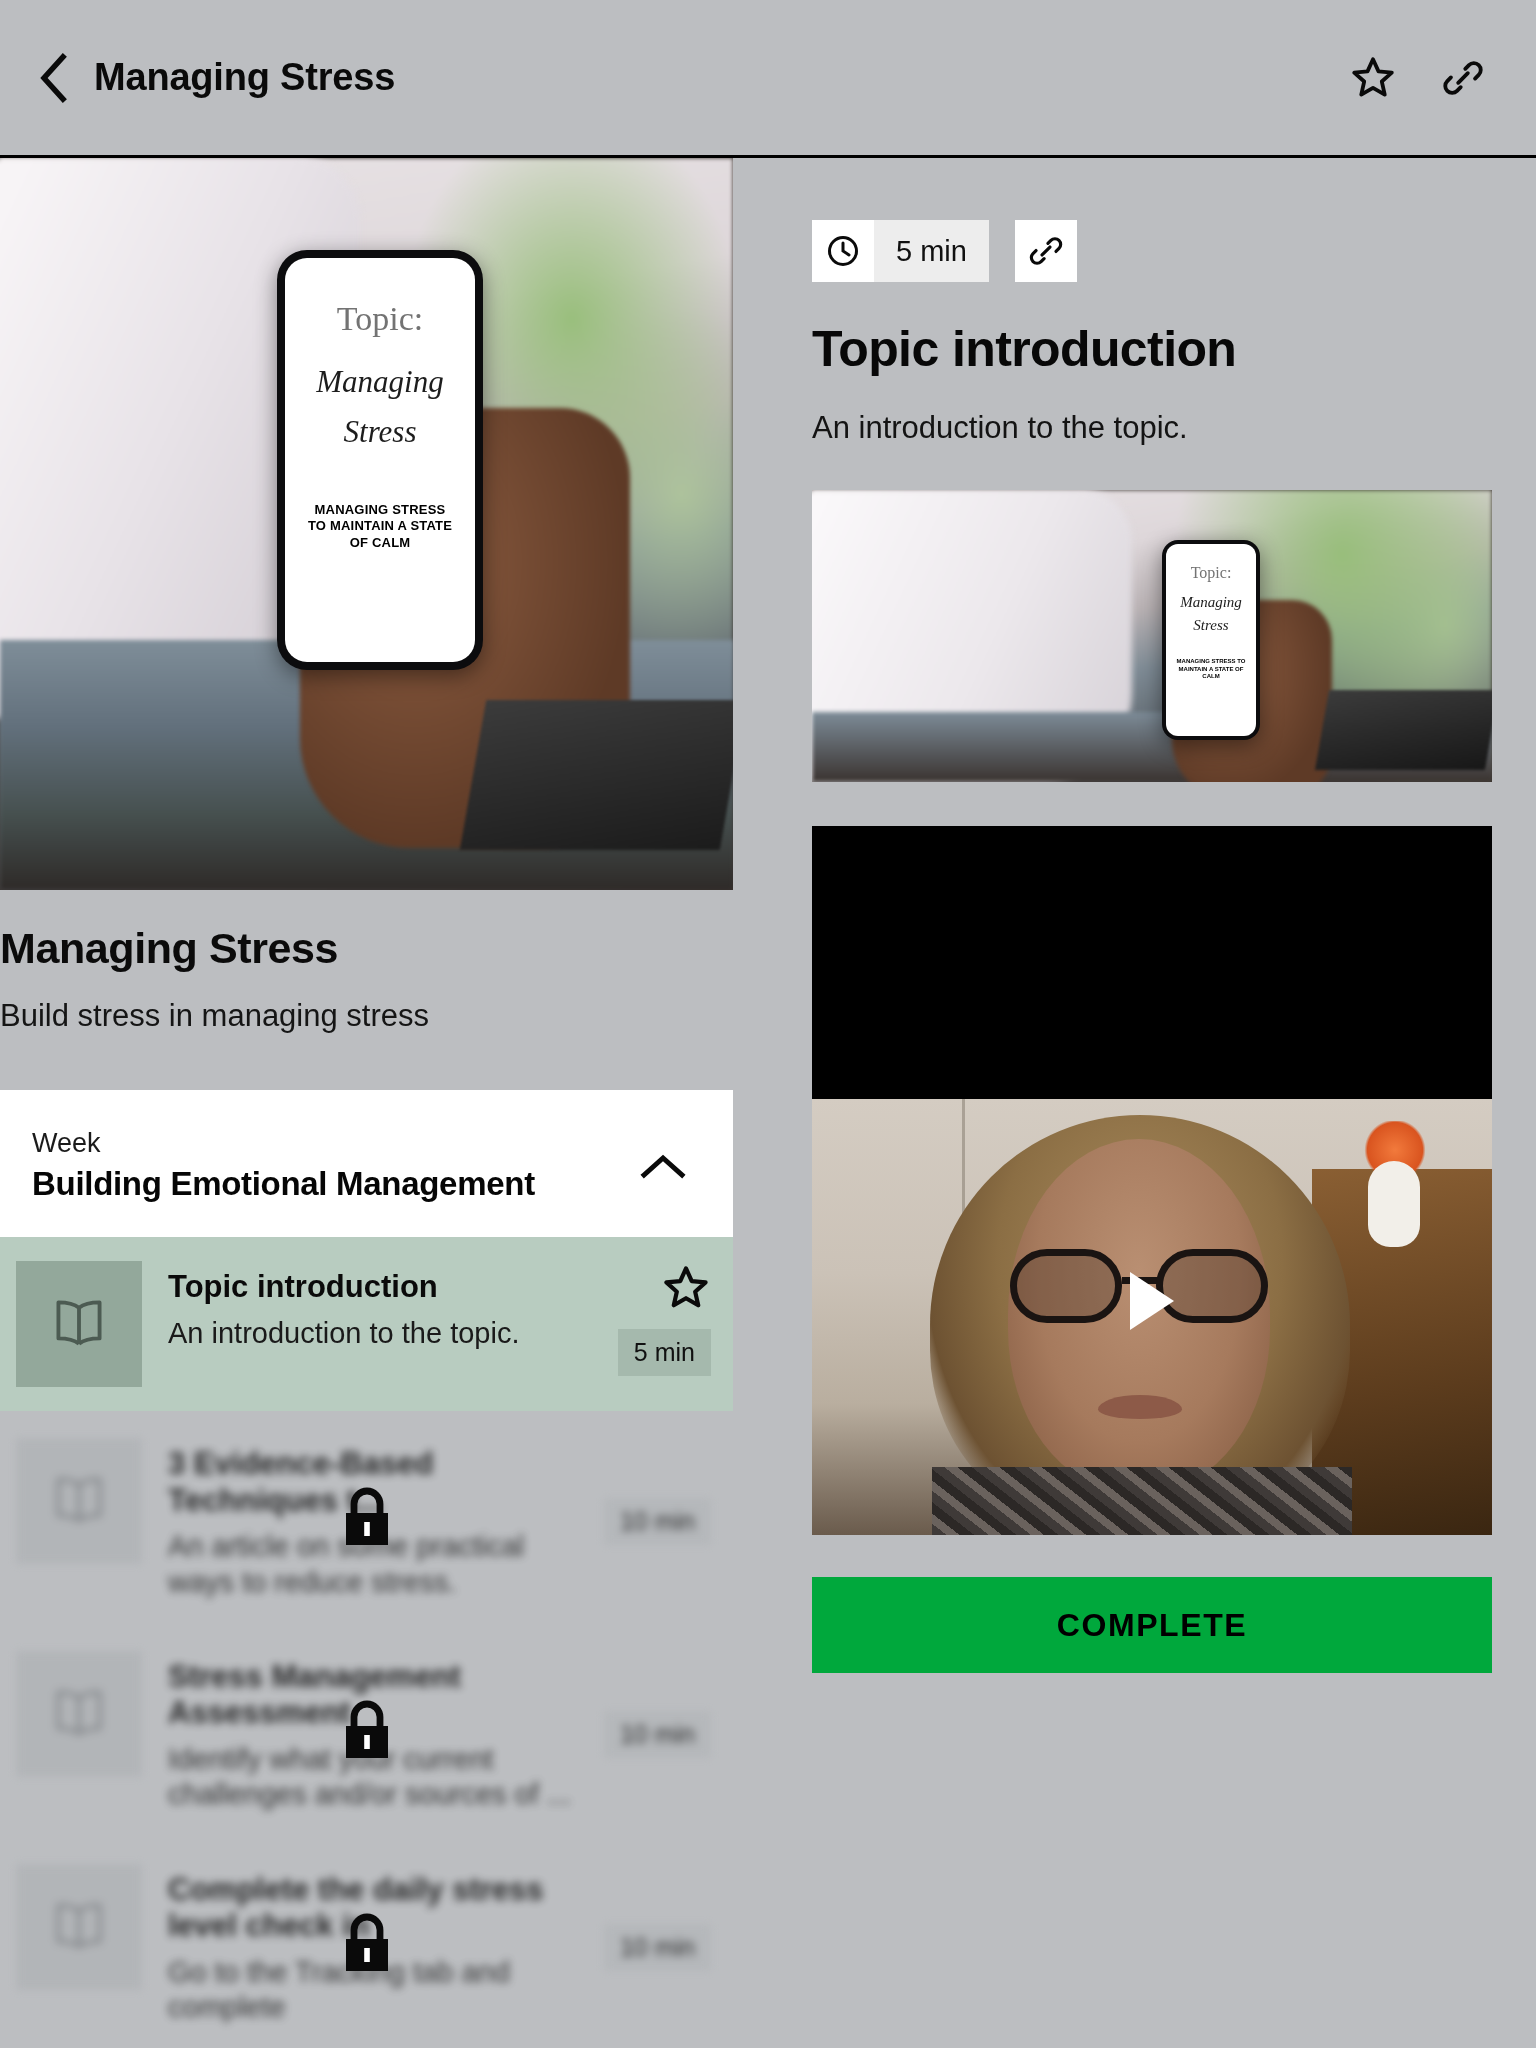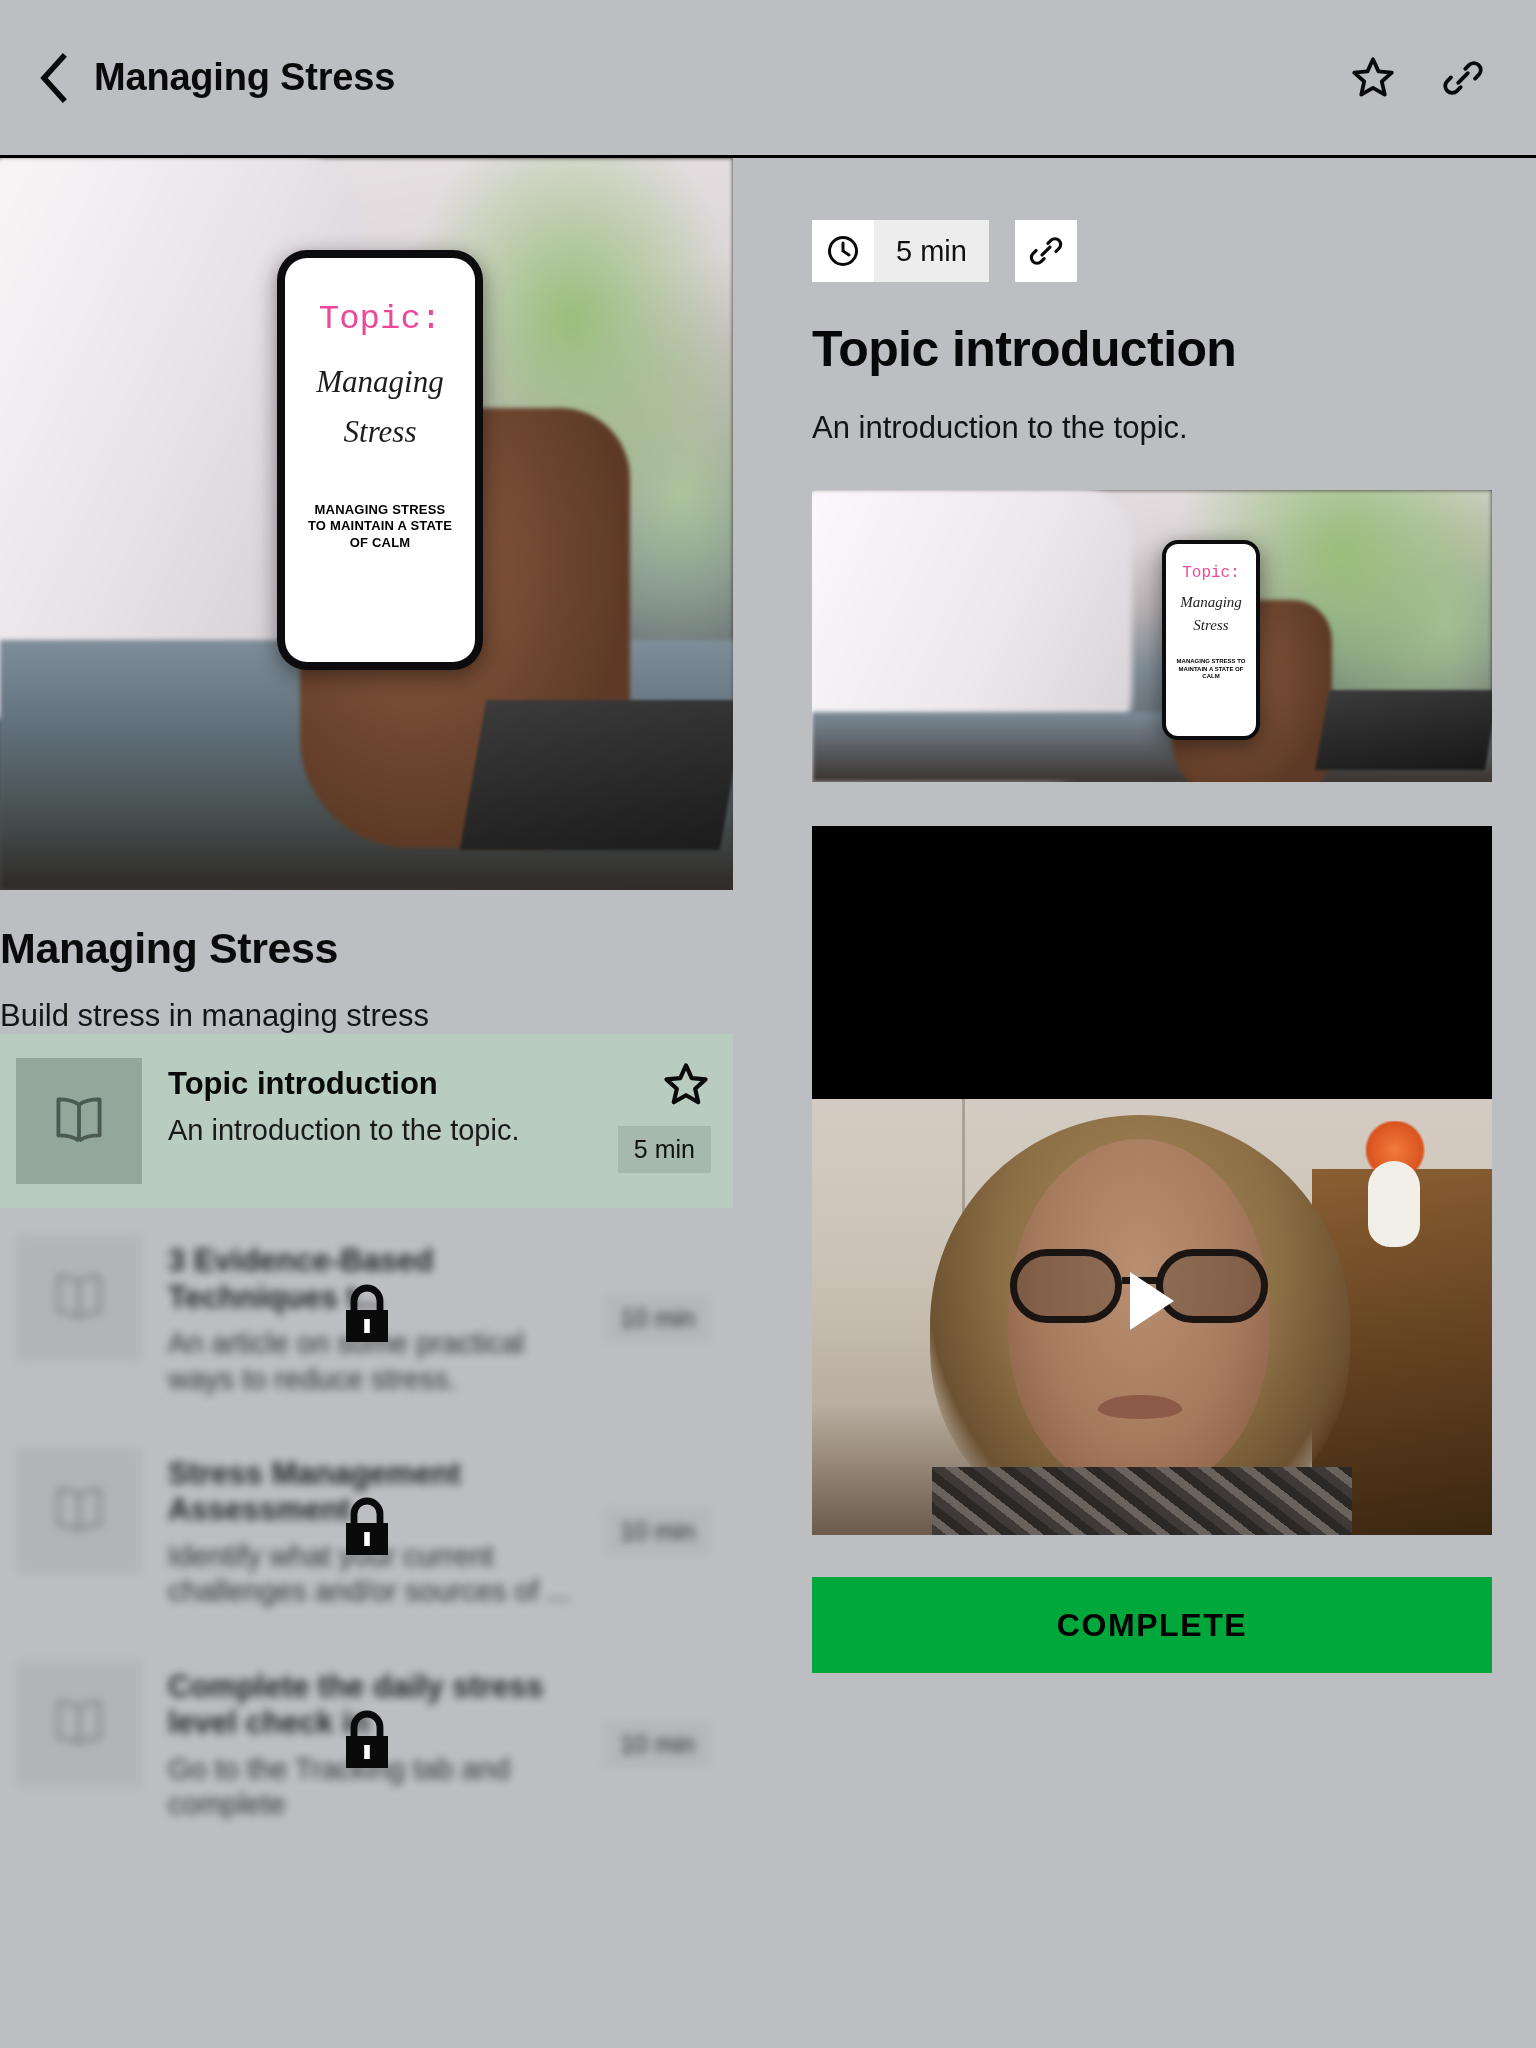--- a/index.html
+++ b/index.html
@@ -72,21 +72,21 @@
   }
   .phone {
     position: absolute; border-radius: 30px; background: #0c0c0e;
     box-shadow: 0 6px 22px rgba(0,0,0,.45);
   }
   .phone-screen {
     position: absolute; inset: 8px; background: #fff; border-radius: 22px;
     display: flex; flex-direction: column; align-items: center;
   }
   .hero .phone { left: 277px; top: 92px; width: 206px; height: 420px; }
-  .ph-topic { font-family: Liberation Mono, monospace; color:#ec4899; }
+  .ph-topic { font-family: Liberation Serif, serif; color:#737373; }
   .ph-script { font-family: "Liberation Serif", serif; font-style: italic; color:#1d1d1d; }
   .ph-sub { font-family: "Liberation Sans", sans-serif; color:#000000; text-align:center; line-height:1.25; }
 
   .course-block { padding: 34px 0 0 0; }
   .course-title { font-size: 43px; font-weight: bold; color:#0b0b0b; letter-spacing:-.4px; }
   .course-sub   { font-size: 31px; color:#151515; margin-top: 25px; }
 
   .week-card {
     margin-top: 56px; width: 733px; background: #fff;
     padding: 38px 40px 34px 32px;
@@ -242,20 +242,31 @@
           <div class="ph-sub" style="font-size:13px;margin-top:52px;width:150px;font-weight:bold;letter-spacing:.2px;">MANAGING STRESS TO MAINTAIN A STATE OF CALM</div>
         </div>
       </div>
     </div>
 
     <div class="course-block">
       <div class="course-title">Managing Stress</div>
       <div class="course-sub">Build stress in managing stress</div>
     </div>
 
+    <div class="week-card">
+      <div>
+        <div class="week-label">Week</div>
+        <div class="week-name">Building Emotional Management</div>
+      </div>
+      <div class="week-chevron">
+        <svg width="48" height="30" viewBox="0 0 48 30">
+          <path d="M5 24 L24 7 L43 24" stroke="#0a0a0a" stroke-width="5" fill="none" stroke-linecap="square"></path>
+        </svg>
+      </div>
+    </div>
 
     <div class="topic-row">
       <div class="topic-thumb">
         <svg width="62" height="54" viewBox="0 0 24 21">
           <g fill="none" stroke="#4c5b52" stroke-width="1.5" stroke-linejoin="round">
             <path d="M12 4.2C10 2.6 7.4 2.1 4 2.1v14c3.4 0 6 .5 8 2.1"></path>
             <path d="M12 4.2c2-1.6 4.6-2.1 8-2.1v14c-3.4 0-6 .5-8 2.1"></path>
             <path d="M12 4.2v14"></path>
           </g>
         </svg>

